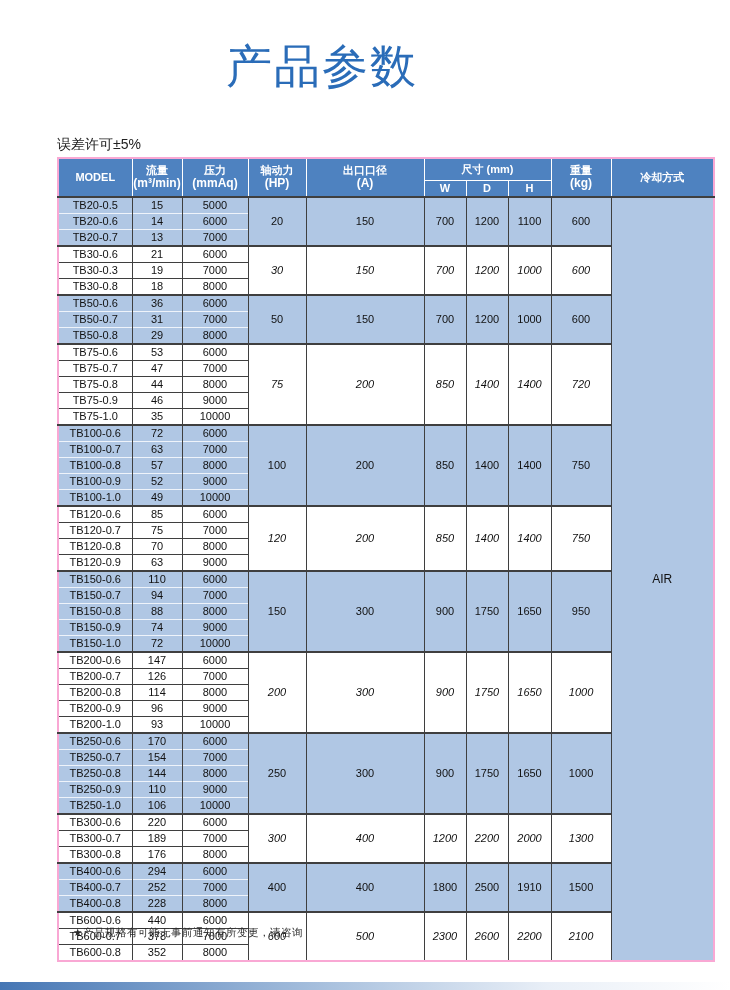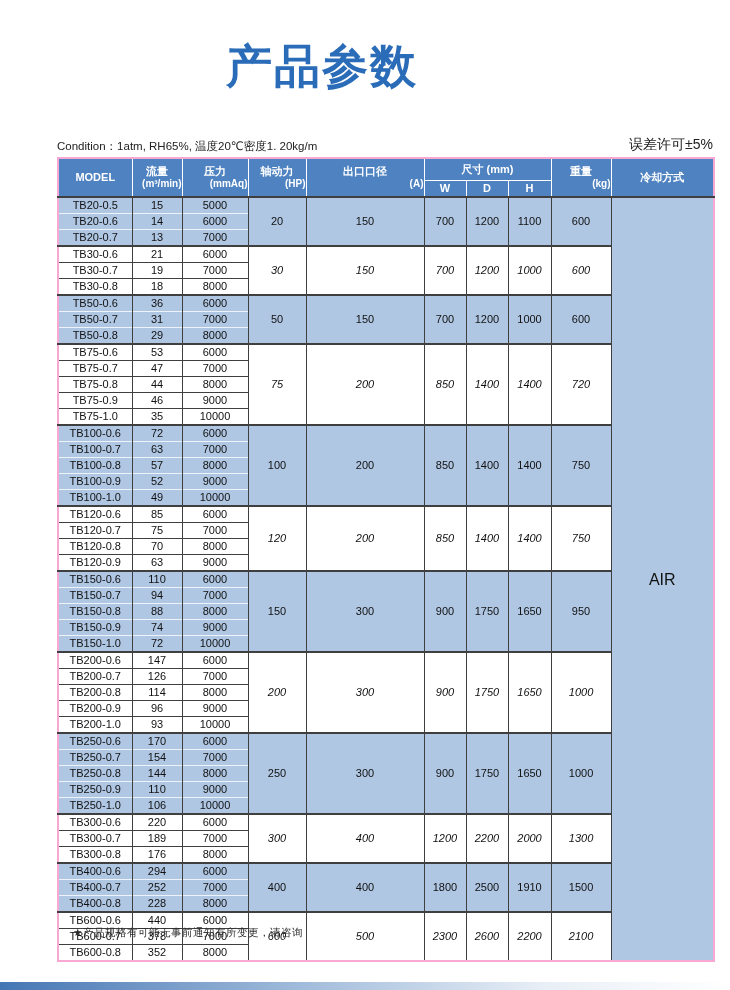--- a/index.html
+++ b/index.html
@@ -12,21 +12,21 @@
     --footer-grad-start:#4576b4;
     --footer-grad-mid:#a9c1de;
   }
   *{margin:0;padding:0;box-sizing:border-box;}
   html,body{background:#fff;}
   body{font-family:"Liberation Sans","DejaVu Sans",sans-serif;color:var(--text-dark);}
   .page{position:relative;width:730px;height:990px;background:#fff;overflow:hidden;}
 
   .page-title{
     position:absolute;left:226px;top:36px;
-    font-size:46px;font-weight:bold;color:var(--title-blue);
+    font-size:46px;font-weight:normal;color:var(--title-blue);
     letter-spacing:2px;white-space:nowrap;
   }
 
   .cond-row{
     position:absolute;left:57px;width:656px;top:136px;
     display:flex;justify-content:space-between;align-items:flex-end;
     font-size:11.5px;color:#222;
   }
   .cond-row .tol{font-size:14px;}
 
@@ -35,58 +35,57 @@
     border-collapse:collapse;table-layout:fixed;
     border:2px solid #f9a8d4;
   }
   thead th{
     background:var(--header-bg);color:#fff;font-weight:bold;
     border:1px solid #fff;padding:0;text-align:center;vertical-align:middle;
     font-size:11px;line-height:1.15;
   }
   thead tr.h1 th{height:22px;}
   thead tr.h2 th{height:17px;font-size:11px;}
-  thead th .sub{font-size:10px;font-weight:bold;text-align:right;}
+  thead th .sub{font-size:12px;font-weight:bold;}
   thead{border-bottom:2px solid #1d3a5f;}
 
   tbody td{
     padding:0;text-align:center;vertical-align:middle;
     font-size:11px;height:15px;line-height:15px;
     border-left:1px solid var(--border-dark);
     border-right:1px solid var(--border-dark);
     background:#fff;color:#111;
   }
   tr.white td{border-top:1px solid var(--border-dark);}
   tr.blue td{border-top:1px solid var(--border-light);background:var(--row-blue);}
   tr.gstart td{border-top:2px solid var(--border-dark);}
   td.m{border:1px solid var(--border-dark);}
   tr.gstart td.m{border-top:2px solid var(--border-dark);}
   td.m.blue-bg{background:var(--row-blue);margin-left:44px;}
   td.m.white-bg{background:#fff;font-style:italic;}
-  td.cooling{background:#fff;border:1px solid var(--border-dark);font-size:16px;}
+  td.cooling{background:#fff;border:1px solid var(--border-dark);font-size:12px;}
 
   .footnote{
     position:absolute;left:73px;top:926px;
     font-size:10.5px;color:#2a2a2a;letter-spacing:0.5px;
   }
 
   .bottom-bar{
     position:absolute;left:0;bottom:0;width:730px;height:8px;
     background:linear-gradient(90deg,var(--footer-grad-start) 0%,var(--footer-grad-mid) 45%,#e9eff7 75%,#ffffff 100%);
   }
 </style>
 </head>
 <body>
 
 <div class="page">
 
   <div class="page-title">产品参数</div>
 
   <div class="cond-row">
-    <span>Condition：1atm, RH65%, 温度20℃密度1. 20kg/m</span>
     <span class="tol">误差许可±5%</span>
   </div>
 
   <table class="spec">
     <colgroup>
       <col style="width:74px">
         <col style="width:50px">
         <col style="width:66px">
       <col style="width:58px">
         <col style="width:118px">
@@ -156,21 +155,21 @@
           <td>21</td>
           <td>6000</td>
           <td class="m white-bg" rowspan="3">30</td>
           <td class="m white-bg" rowspan="3">150</td>
           <td class="m white-bg" rowspan="3">700</td>
           <td class="m white-bg" rowspan="3">1200</td>
           <td class="m white-bg" rowspan="3">1000</td>
           <td class="m white-bg" rowspan="3">600</td>
         </tr>
         <tr class="white">
-          <td>TB30-0.7</td>
+          <td>TB30-0.3</td>
           <td>19</td>
           <td>7000</td>
         </tr>
         <tr class="white">
           <td>TB30-0.8</td>
           <td>18</td>
           <td>8000</td>
         </tr>
         <tr class="blue gstart">
           <td>TB50-0.6</td>

